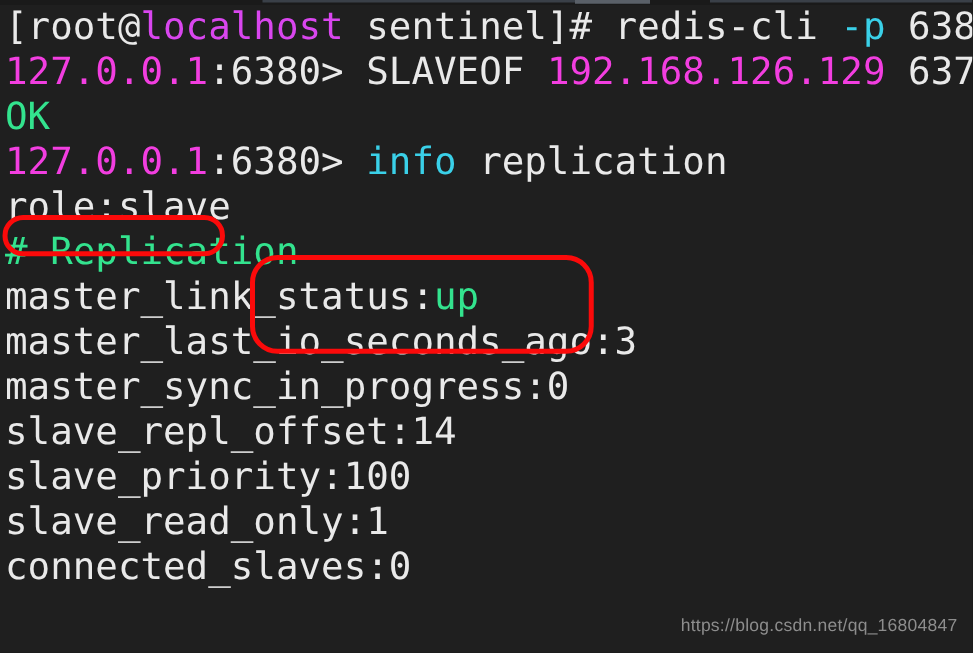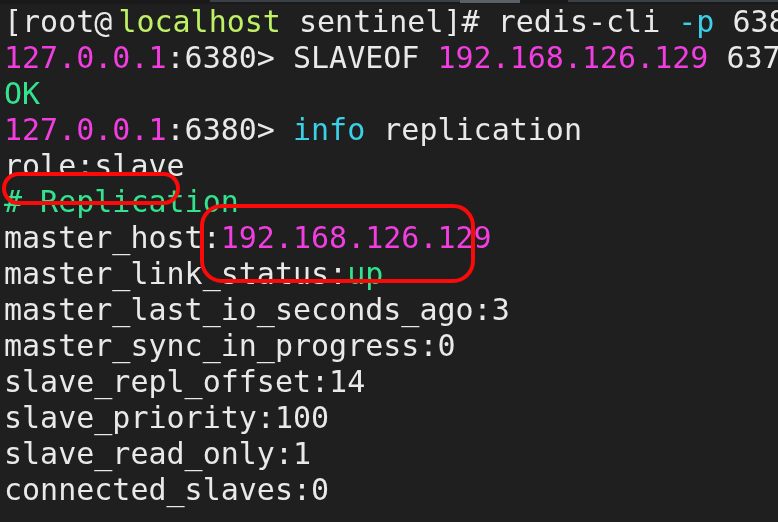--- a/index.html
+++ b/index.html
@@ -54,21 +54,21 @@
     line-height: 36px;
     font-size: 30px;
     letter-spacing: 0px;
     white-space: pre;
     color: #e8e8e8;
     position: relative;
     z-index: 2;
   }
   .c-white   { color: #e9e9e9; margin-top: 24px; }
   .c-magenta { color: #f23ee0; margin-top: 16px; }
-  .c-pink    { color: #bef264; margin-left: 6px; }
+  .c-pink    { color: #d946ef; }
   .c-cyan    { color: #3ad0e8; }
   .c-green   { color: #33e38e; }
 
   
   .hibox {
     position: absolute;
     border: 4px solid #fb0a0a;
     border-radius: 22px;
     z-index: 5;
     pointer-events: none;
@@ -117,21 +117,20 @@
     <div class="line"><span class="c-magenta">127.0.0.1</span><span class="c-white">:6380&gt; </span><span class="c-white">SLAVEOF </span><span class="c-magenta">192.168.126.129</span><span class="c-white"> 6379</span></div>
 
     <div class="line"><span class="c-green">OK</span></div>
 
     <div class="line"><span class="c-magenta">127.0.0.1</span><span class="c-white">:6380&gt; </span><span class="c-cyan">info</span><span class="c-white"> replication</span></div>
 
     <div class="line"><span class="c-white">role:slave</span></div>
 
     <div class="line"><span class="c-green"># Replication</span></div>
 
-    <div class="line"><span class="c-white">master_host:</span><span class="c-magenta">192.168.126.129</span></div>
 
 
     <div class="line"><span class="c-white">master_link_status:</span><span class="c-green">up</span></div>
 
     <div class="line"><span class="c-white">master_last_io_seconds_ago:3</span></div>
 
     <div class="line"><span class="c-white">master_sync_in_progress:0</span></div>
 
     <div class="line"><span class="c-white">slave_repl_offset:14</span></div>
 
@@ -139,14 +138,15 @@
 
     <div class="line"><span class="c-white">slave_read_only:1</span></div>
 
     <div class="line"><span class="c-white">connected_slaves:0</span></div>
 
   </div>
 
   <div class="hibox" id="hibox-role"></div>
   <div class="hibox" id="hibox-master"></div>
 
+  <div id="watermark">https://blog.csdn.net/qq_16804847</div>
 
 </div>
 
 </body></html>

